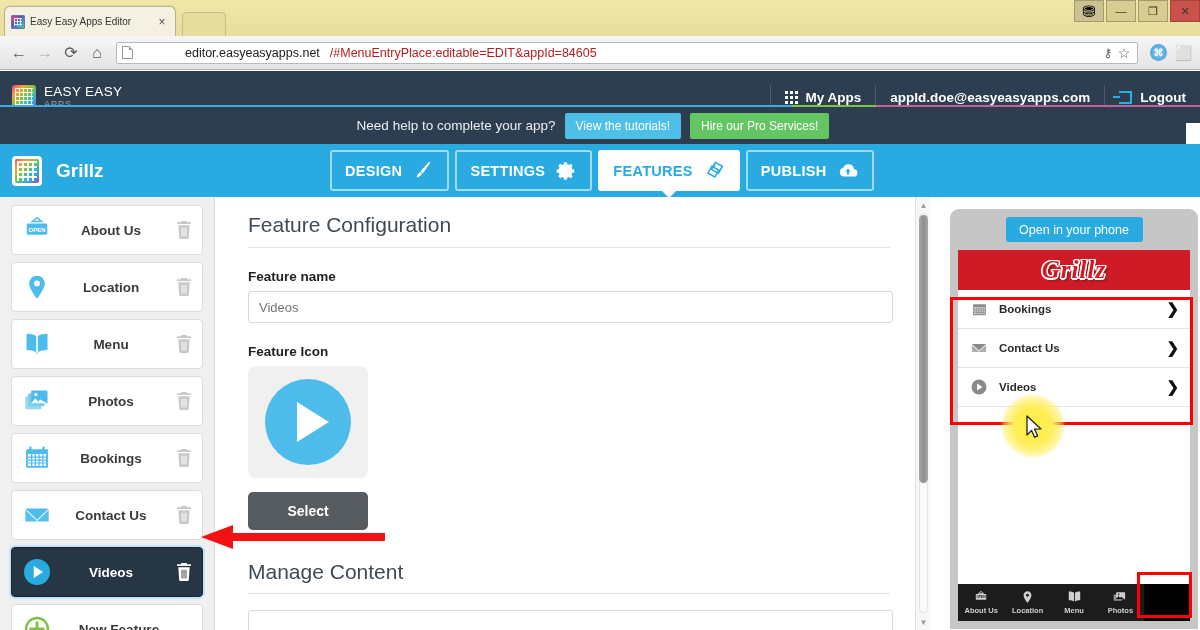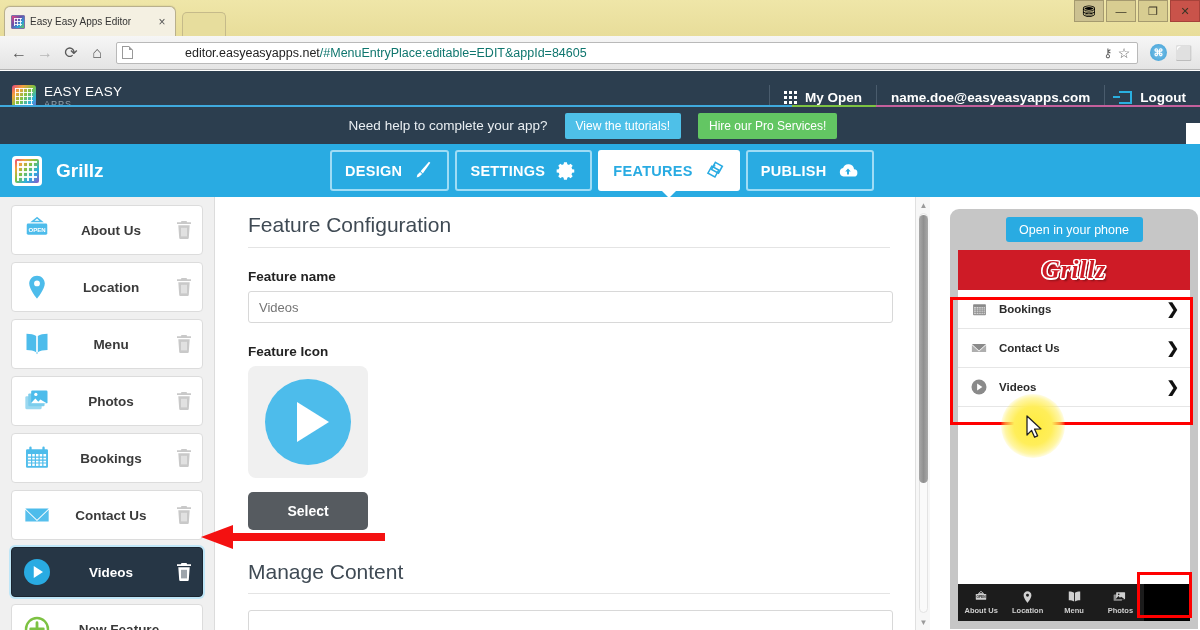--- a/index.html
+++ b/index.html
@@ -56,21 +56,21 @@
   .omnibox{
     flex:1; height:22px; margin:0 6px; background:#fff; border:1px solid #b9b9b9;
     border-radius:2px; display:flex; align-items:center; padding:0 5px;
     font-size:12.5px; color:#222;
   }
   .page-ico{ width:11px;height:13px;background:#fff;border:1px solid #999;
     margin-right:6px; position:relative; flex:0 0 11px;}
   .page-ico:after{content:"";position:absolute;right:-1px;top:-1px;border-width:0 4px 4px 0;
     border-style:solid;border-color:#fff #fff #999 #999;}
   .omni-host{ color:#222;margin-left:46px; }
-  .omni-path{ color:#0f766e; }
+  .omni-path{ color:#b91c1c;padding-left:10px; }
   .omni-right{ display:flex; align-items:center; gap:7px; margin-left:6px; }
   .ext-ico{ width:20px;height:20px;display:flex;align-items:center;justify-content:center;
     font-size:14px; color:#777;}
   .ext-ico.blue{ color:#fff; background:radial-gradient(#7fc5ea,#3f9fd6); border-radius:50%;
     width:17px;height:17px;font-size:10px;font-weight:bold;}
   .ext-ico.frame{ color:#2f7fc0; }
 
   
   .app-header{
     position:absolute; left:0; top:71px; width:1200px; height:52px;
@@ -98,21 +98,21 @@
   .logout-ico:after{content:"";position:absolute;left:-6px;top:3px;width:7px;height:2px;
     background:#2ab0e0;}
   .hdr-progress{ position:absolute; left:0; top:105px; width:1200px; height:2px; display:flex; }
   .hp1{ width:66%; background:#3fa9dd; }
   .hp2{ width:7%; background:#7dc242; }
   .hp3{ flex:1; background:#c4609c; }
 
   
   .help-bar{
     position:absolute; left:0; top:107px; width:1186px; height:37px;
-    background:#2c3e4f; display:flex; align-items:center; justify-content:center; gap:17px;
+    background:#2c3e4f; display:flex; align-items:center; justify-content:center; gap:9px;
   }
   .help-txt{ color:#e9eef2; font-size:13.5px; }
   .help-btn{ border-radius:2px; color:#fff; font-size:12px; padding:6px 11px; cursor:pointer;
     white-space:nowrap; }
   .help-btn.blue{ background:#4ec0e8; }
   .help-btn.green{ background:#63c663; }
 
   
   .app-nav{
     position:absolute; left:0; top:144px; width:1200px; height:53px;
@@ -287,24 +287,24 @@
             <i></i>
             <i></i>
             <i></i>
             <i></i>
             <i></i>
             <i></i>
             <i></i>
             <i></i>
             <i></i>
           </span>
-        <span>My Open</span>
+        <span>My Apps</span>
       </div>
       <div class="hdr-div"></div>
-      <div class="hdr-item">name.doe@easyeasyapps.com</div>
+      <div class="hdr-item">appId.doe@easyeasyapps.com</div>
       <div class="hdr-div"></div>
       <div class="hdr-item">
         <span class="logout-ico"></span>
         <span>Logout</span>
       </div>
     </div>
   </div>
   <div class="hdr-progress">
     <span class="hp1"></span>
     <span class="hp2"></span>

